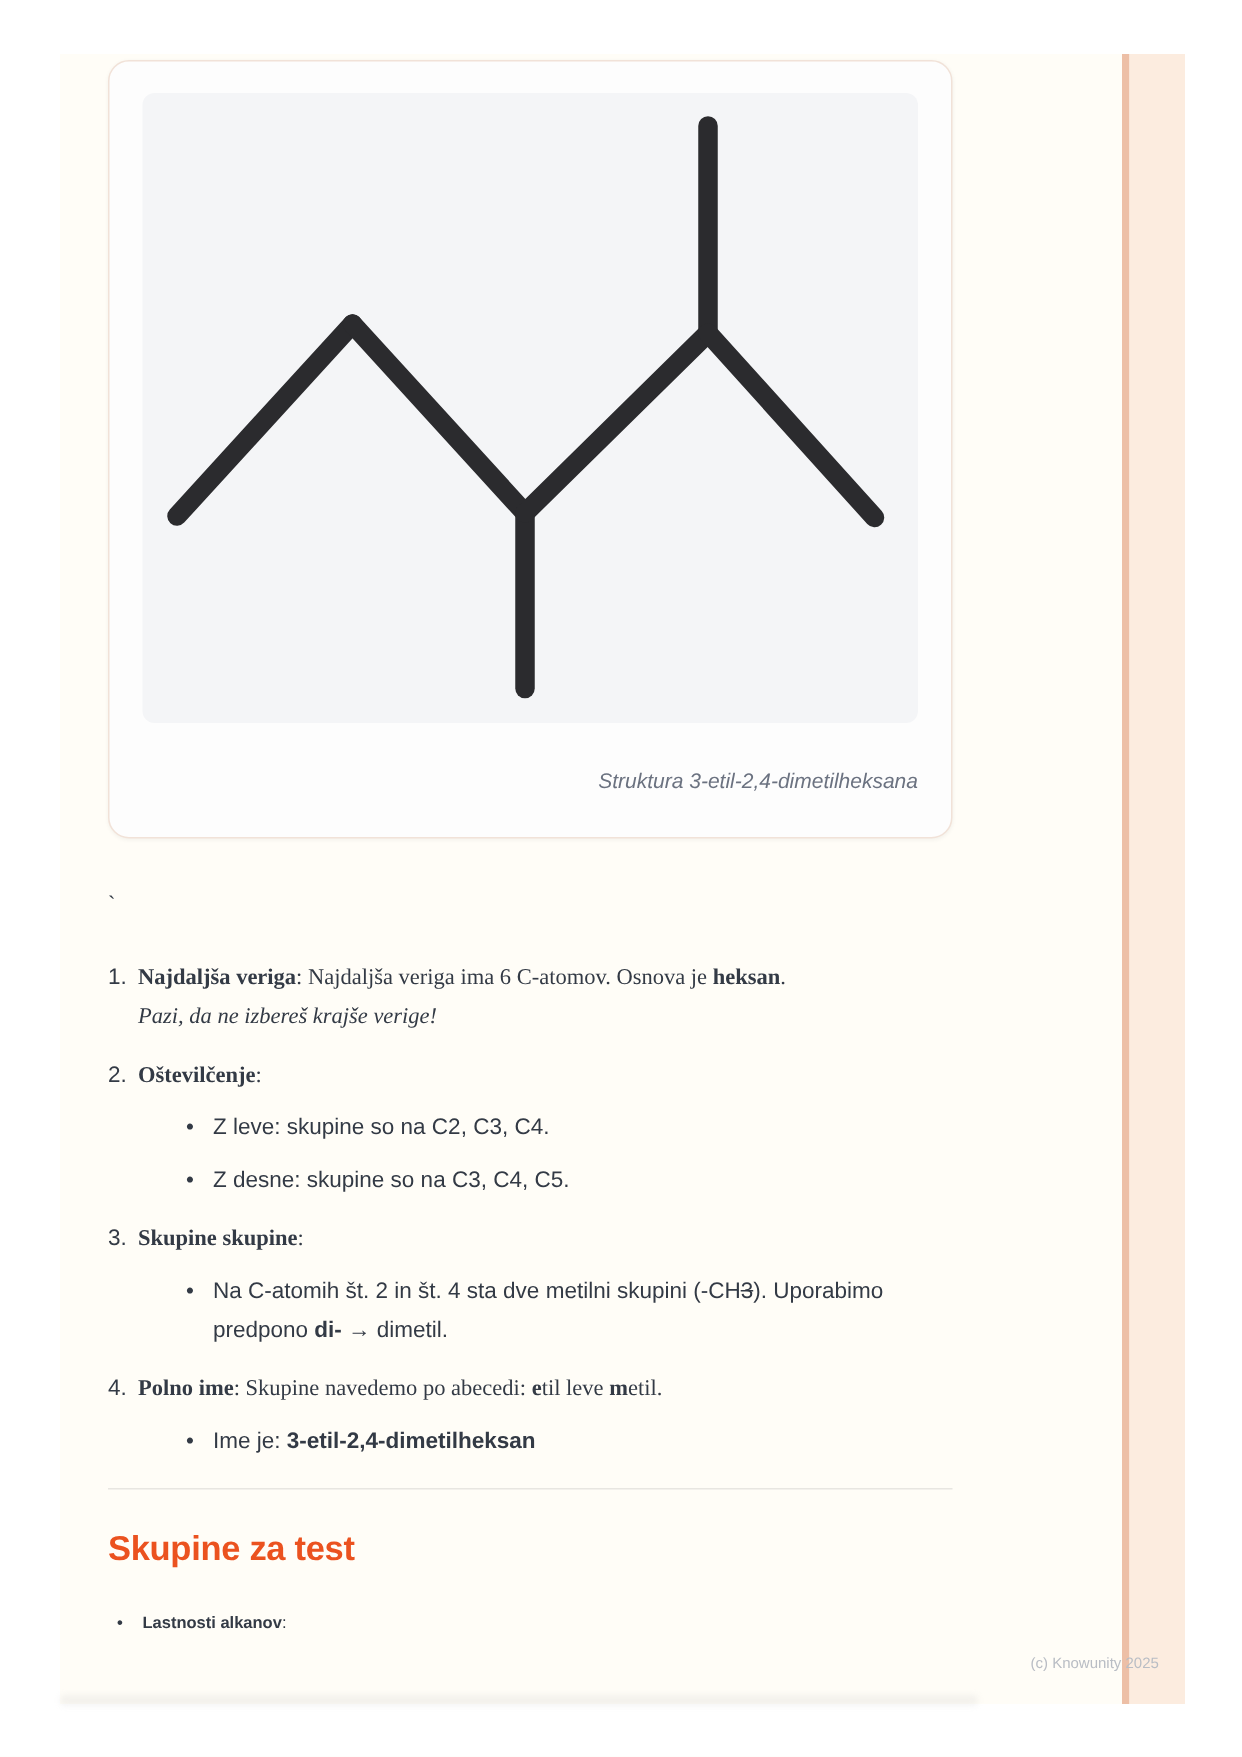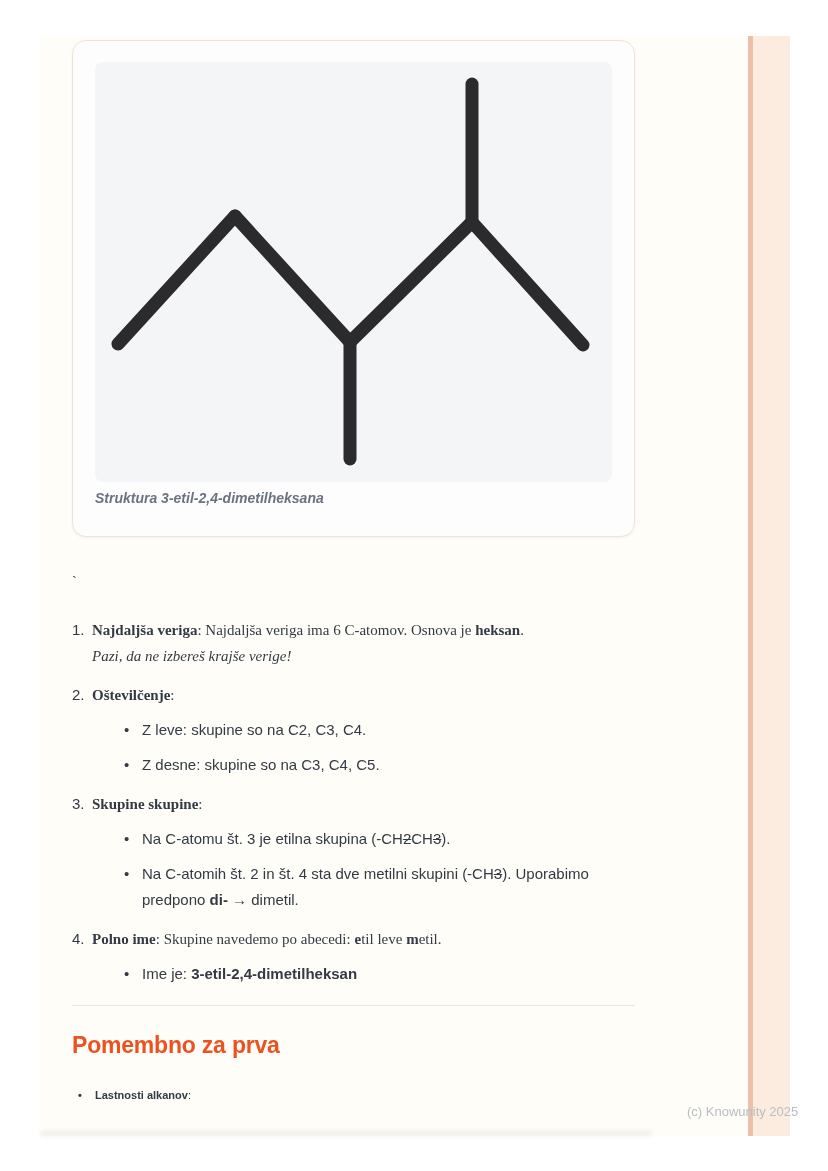--- a/index.html
+++ b/index.html
@@ -30,22 +30,22 @@
     border:1px solid #f1e2d8; border-radius:14px;
     padding:21px 22px 30px;
     box-shadow:0 1px 3px rgba(0,0,0,0.05);
   }
   .figure-canvas {
     width:517px; height:420px;
     background:#f4f5f7; border-radius:8px;
   }
   .figure-canvas svg { display:block; width:100%; height:100%; }
   figcaption {
-    margin-top:8px; text-align:left;
-    font-style:italic; font-size:14px; color:#6b7280;font-weight:bold;
+    margin-top:30px; text-align:right;
+    font-style:italic; font-size:14px; color:#6b7280;
   }
 
   .stray { margin-top:36px; height:18px; font-size:15px; color:#333a45; }
 
   .steps {
     list-style:none; margin:26px 0 0; padding:0;
     font-size:15px; line-height:26px;
   }
   .steps > li { margin-bottom:13px; }
   .step-row { display:flex; }
@@ -69,21 +69,21 @@
   .top-bullets { list-style:none; margin:23px 0 0; padding:0; font-size:11px; line-height:26px; }
   .top-bullets li { position:relative; padding-left:23px; }
   .top-bullets li::before { content:"\2022"; position:absolute; left:6px; font-weight:700; }
 
   .faded-line {
     position:absolute; left:0; top:1094px; width:612px; height:7px;
     background:#bdbdbd; opacity:0.18; filter:blur(2px); border-radius:3px;
   }
   .watermark {
     position:absolute; left:647px; top:1068px; z-index:2;
-    font-size:13px; color:#b9bdc4; white-space:nowrap;
+    font-size:10px; color:#b9bdc4; white-space:nowrap;
   }
 </style>
 </head>
 <body>
 
 <div class="sheet" style="background: rgb(255, 253, 247);">
   <div class="accent-line" style="background: rgb(237, 191, 166);"></div>
   <div class="accent-band" style="background: rgb(252, 236, 223);"></div>
 
   <div class="content">
@@ -120,38 +120,37 @@
             <li><span>Z leve: skupine so na C2, C3, C4.</span></li>
             <li><span>Z desne: skupine so na C3, C4, C5.</span></li>
           </ul>
         </li>
         <li>
           <div class="step-row">
             <span class="step-num">3.</span>
             <div class="step-text"><b>Skupine skupine</b><span>:</span></div>
           </div>
           <ul class="sub-bullets">
-            <li><span>Na C-atomu št. 3 je etilna skupina (-CH</span><s>2</s><span>CH</span><s>3</s><span>).</span></li>
             <li><span>Na C-atomih št. 2 in št. 4 sta dve metilni skupini (-CH</span><s>3</s><span>). Uporabimo predpono </span><b>di-</b><span> → dimetil.</span></li>
           </ul>
         </li>
         <li>
           <div class="step-row">
             <span class="step-num">4.</span>
             <div class="step-text"><b>Polno ime</b><span>: Skupine navedemo po abecedi: </span><b>e</b><span>til leve </span><b>m</b><span>etil.</span></div>
           </div>
           <ul class="sub-bullets">
             <li><span>Ime je: </span><b>3-etil-2,4-dimetilheksan</b></li>
           </ul>
         </li>
       </ol>
 
     <hr class="divider">
 
-    <h2 class="important-heading" style="color: rgb(235, 82, 31);">Pomembno za prva</h2>
+    <h2 class="important-heading" style="color: rgb(235, 82, 31);">Skupine za test</h2>
 
     <ul class="top-bullets" id="top-bullets">
         <li><b>Lastnosti alkanov</b><span>:</span></li>
       </ul>
   </div>
 
   <div class="faded-line"></div>
   <div class="watermark">(c) Knowunity 2025</div>
 </div>
 

